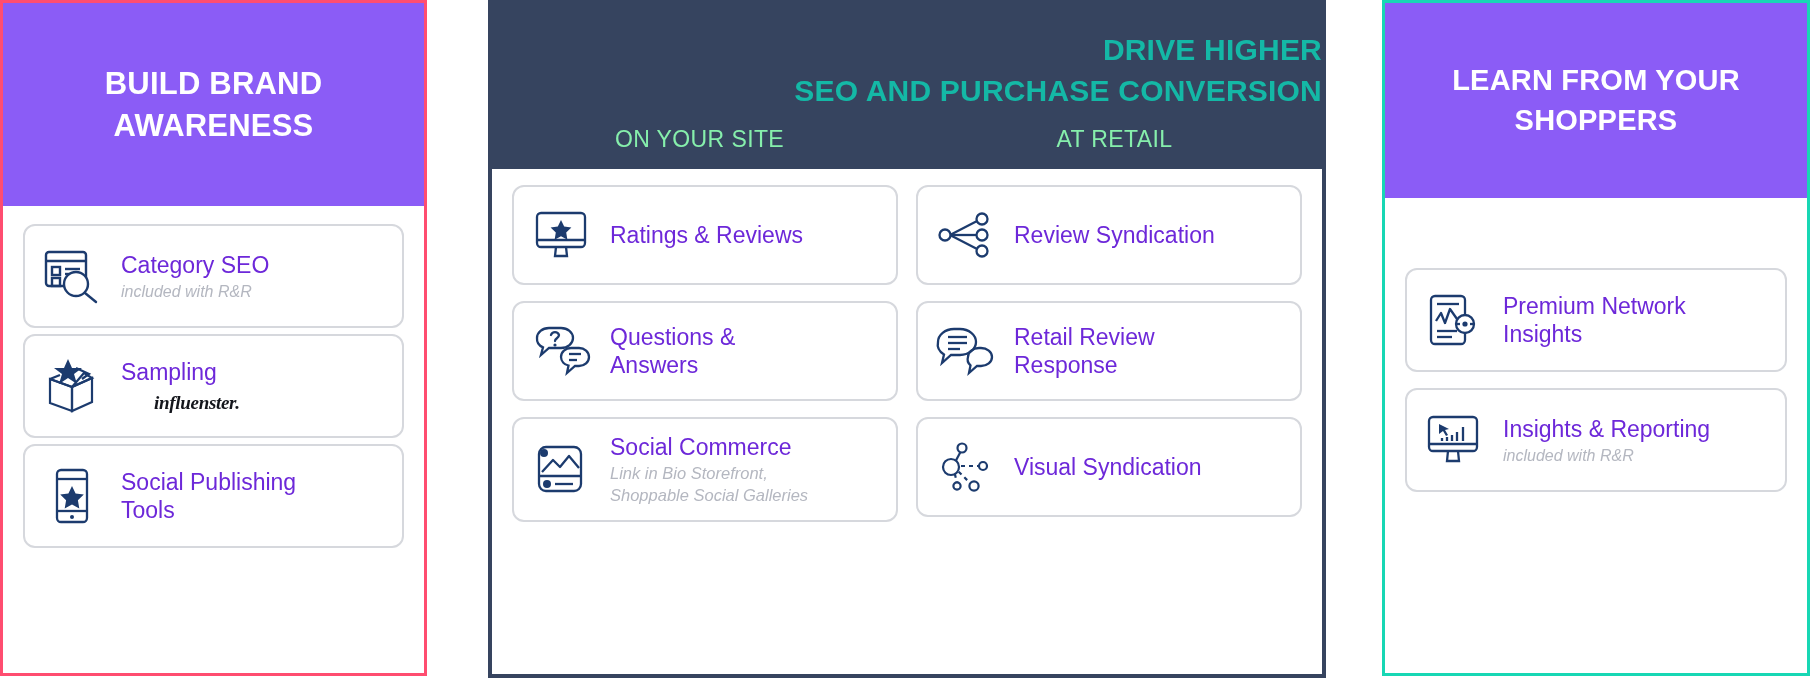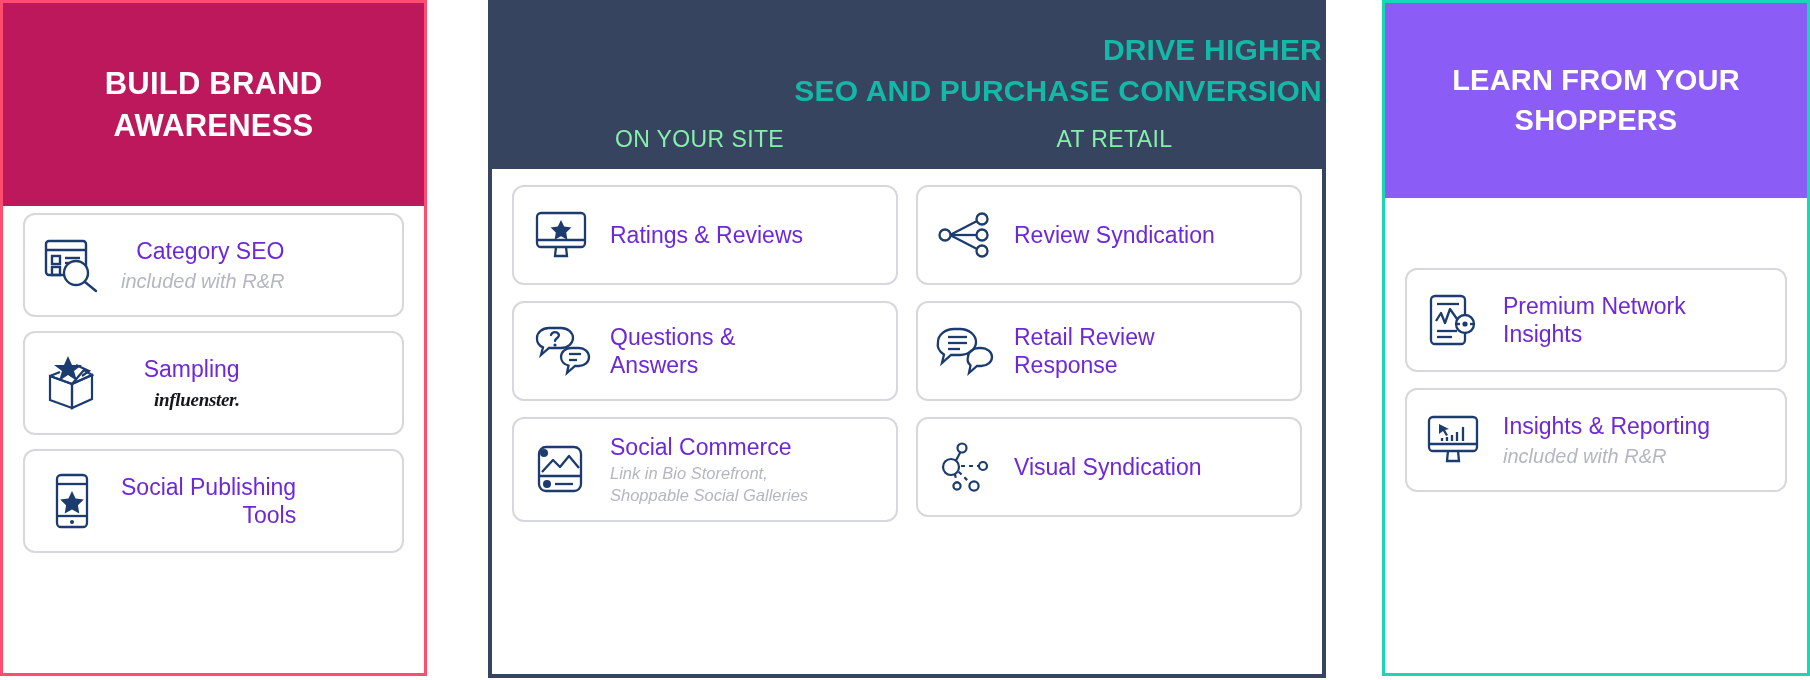--- a/index.html
+++ b/index.html
@@ -24,40 +24,39 @@
   .col-right { width: 428px; margin-left: 56px; }
 
   
   .pink-wrap {
     width: 427px; height: 676px;
     border: 3px solid #ff4d70;
     background: #ffffff;
     display: flex; flex-direction: column;
   }
   .pink-head {
-    background: #be185d;
+    background: #8b5cf6;
     height: 203px;
     display: flex; align-items: center; justify-content: center;
     flex: none;
   }
   .pink-head h2 {
     color: #ffffff;
     font-size: 31px;
     font-weight: bold;
     line-height: 1.35;
     text-align: center;
     letter-spacing: .2px;
   }
   .pink-body {
     flex: 1;
-    padding: 7px 20px 18px 20px;
+    padding: 18px 20px 18px 20px;
     display: flex; flex-direction: column;
     justify-content: flex-start;
-    gap: 14px;
-    text-align: right;
+    gap: 6px;
   }
 
   
   .navy-wrap {
     width: 838px; height: 678px;
     border: 4px solid #36445f;
     background: #ffffff;
     display: flex; flex-direction: column;
   }
   .navy-head {
@@ -143,21 +142,21 @@
   }
   .card .ic svg { display: block; }
   .card .txt { display: flex; flex-direction: column; justify-content: center; }
   .card .title {
     color: #6d28d9;
     font-size: 23px;
     line-height: 1.22;
   }
   .card .sub {
     color: #b4b7c0;
-    font-size: 20px;
+    font-size: 16px;
     font-style: italic;
     line-height: 1.2;
     margin-top: 3px;
   }
   .card .sub.small { font-size: 16.5px; }
   .brandmark {
     margin-top: 6px;
     font-family: "Liberation Serif", serif;
     font-style: italic;
     font-weight: bold;

